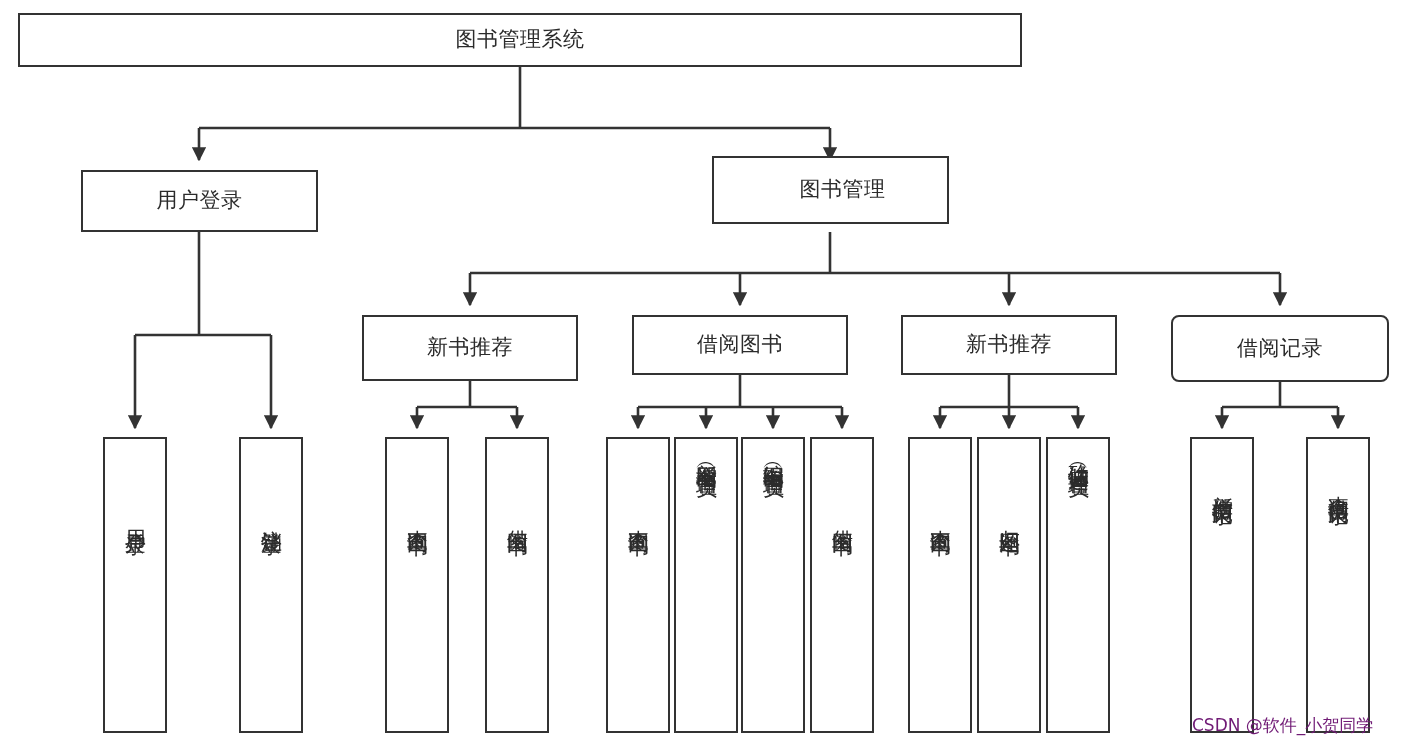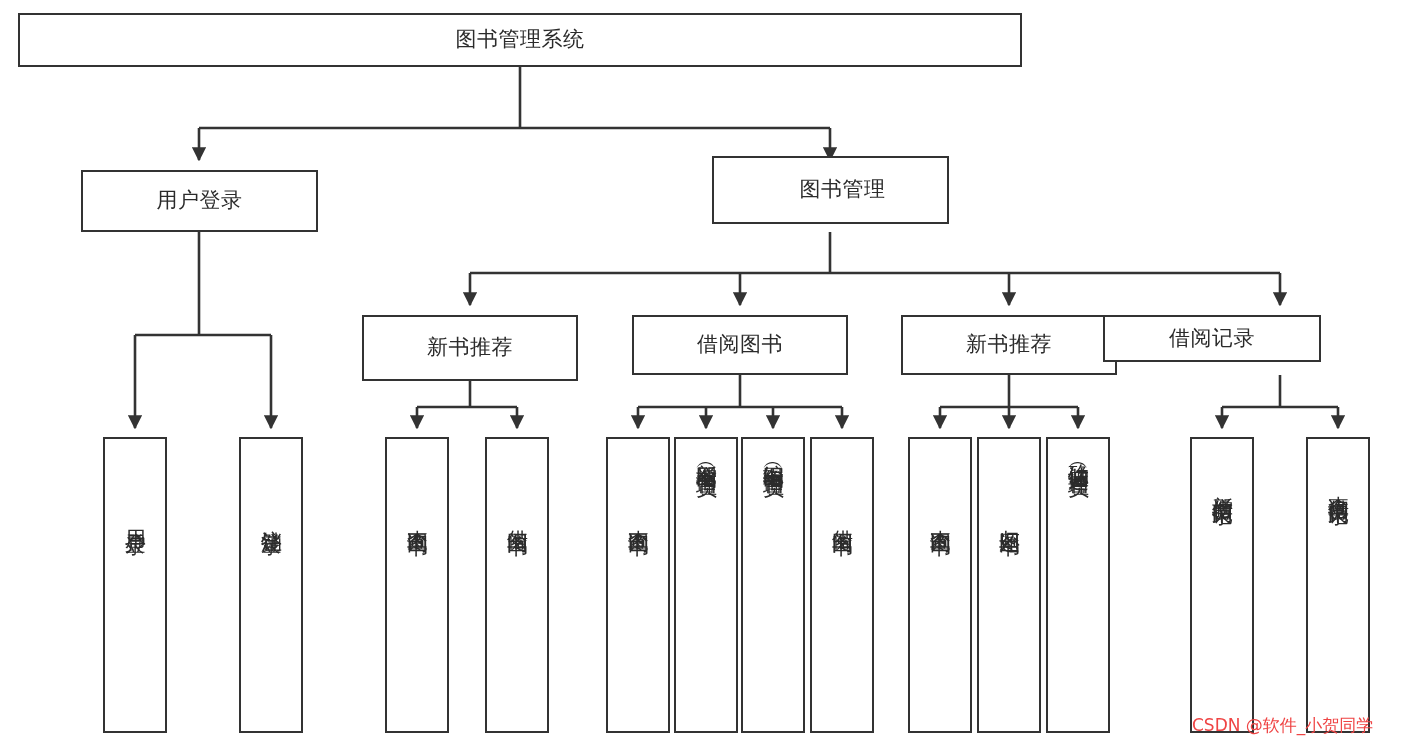--- a/index.html
+++ b/index.html
@@ -53,21 +53,21 @@
   .v-node .node-label {
     writing-mode: vertical-rl;
     text-orientation: upright;
     font-size: 21px;
     line-height: 1.18;
     letter-spacing: 2px;
     margin: 0 auto;
   }
   .watermark {
     position: absolute;
-    color: #ef4444;
+    color: #701a75;
     font-size: 17px;
     white-space: nowrap;
     z-index: 3;
     font-family: "DejaVu Sans", "Liberation Sans", sans-serif;
   }
 </style>
 </head>
 <body>
 
 <div id="canvas">
@@ -135,21 +135,21 @@
 
   <div class="node h-node" style="left:362px; top:315px; width:216px; height:66px;">
     <span class="node-label">新书推荐</span>
   </div>
   <div class="node h-node" style="left:632px; top:315px; width:216px; height:60px;">
     <span class="node-label">借阅图书</span>
   </div>
   <div class="node h-node" style="left:901px; top:315px; width:216px; height:60px;">
     <span class="node-label">新书推荐</span>
   </div>
-  <div class="node h-node" style="left:1103px; top:315px; width:218px; height:47px;">
+  <div class="node h-node" style="left:1171px; top:315px; width:218px; height:67px;border-radius:8px;">
     <span class="node-label">借阅记录</span>
   </div>
 
   <div class="node v-node" style="left:103px; top:437px; width:64px; height:296px; padding-top:74px;">
     <span class="node-label">用户登录</span>
   </div>
   <div class="node v-node" style="left:239px; top:437px; width:64px; height:296px; padding-top:74px;">
     <span class="node-label">注销登录</span>
   </div>
 

